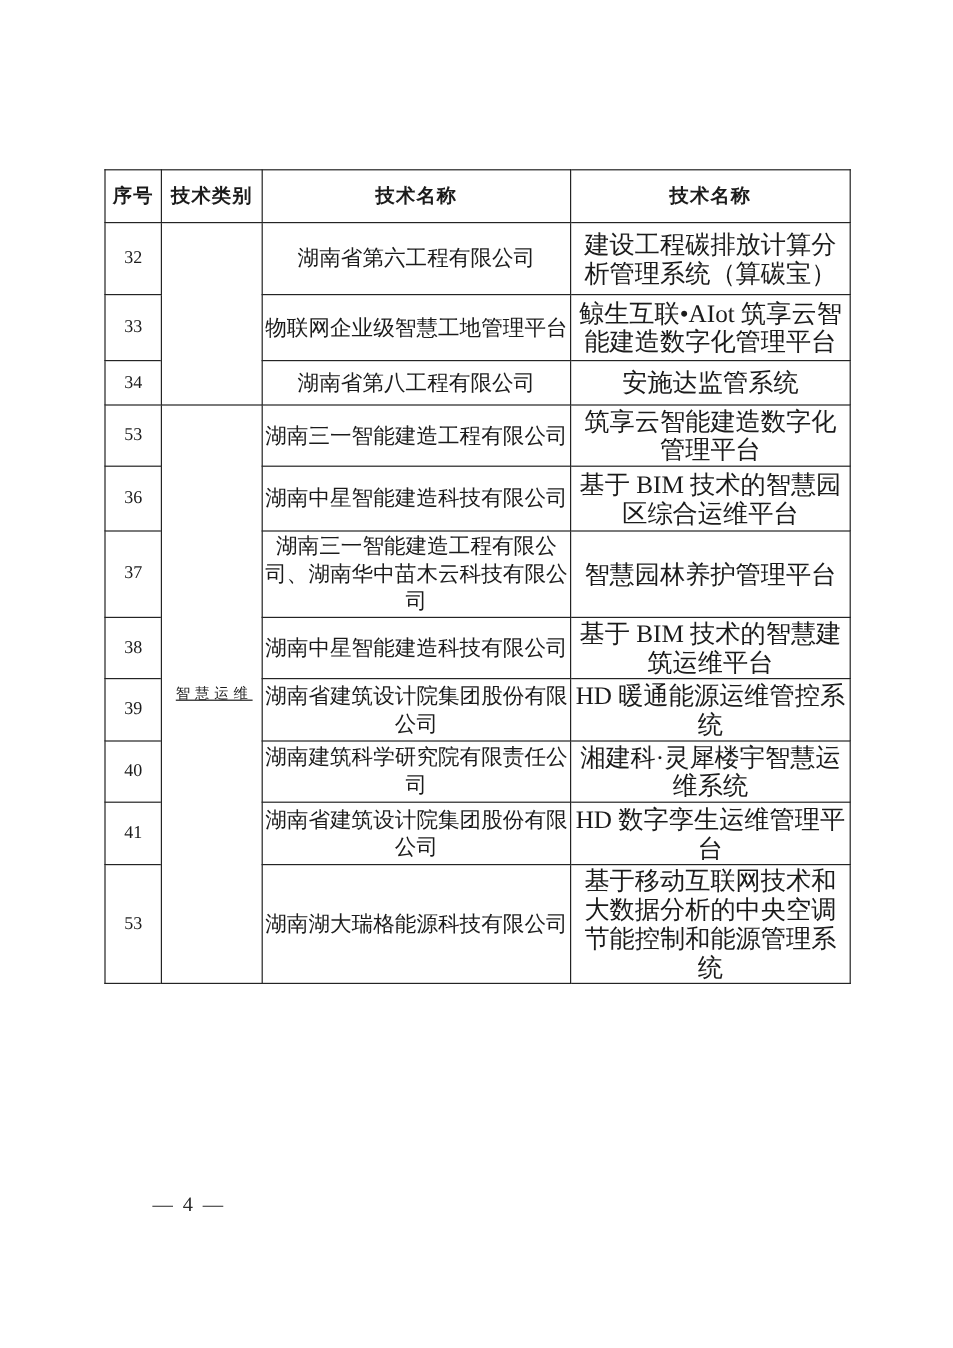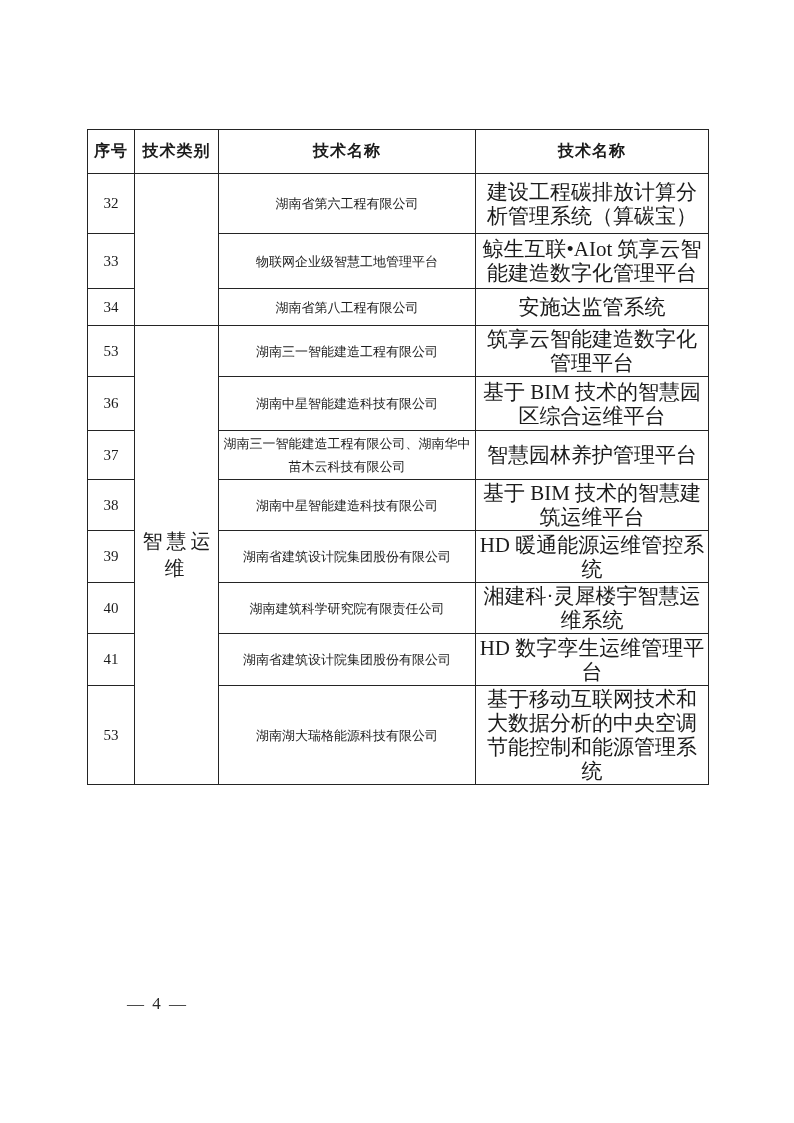--- a/index.html
+++ b/index.html
@@ -11,21 +11,21 @@
     width: 794px;
     height: 1123px;
     position: relative;
     font-family: "Liberation Serif", "DejaVu Serif", serif;
     color: #1b1b1b;
     overflow: hidden;
   }
   .tech-table {
     position: absolute;
     left: 87px;
-    top: 129px;
+    top: 141px;
     width: 621px;
     border-collapse: collapse;
     table-layout: fixed;
   }
   .tech-table th,
   .tech-table td {
     border: 1.6px solid #242424;
     text-align: center;
     vertical-align: middle;
     padding: 1px 2px;
@@ -33,26 +33,27 @@
   }
   .tech-table th {
     font-size: 16px;
     font-weight: bold;
     letter-spacing: 1px;
   }
   .cell-num {
     font-size: 15px;
   }
   .cell-category {
-    font-size: 20px;
+    font-size: 12px;
     letter-spacing: 4px;
     text-indent: 4px;
+    text-decoration: underline;
   }
   .cell-company {
-    font-size: 13px;
+    font-size: 18px;
     line-height: 23px;
   }
   .cell-tech {
     font-size: 21px;
     line-height: 24px;
   }
   .page-footer {
     position: absolute;
     left: 127px;
     top: 994px;

